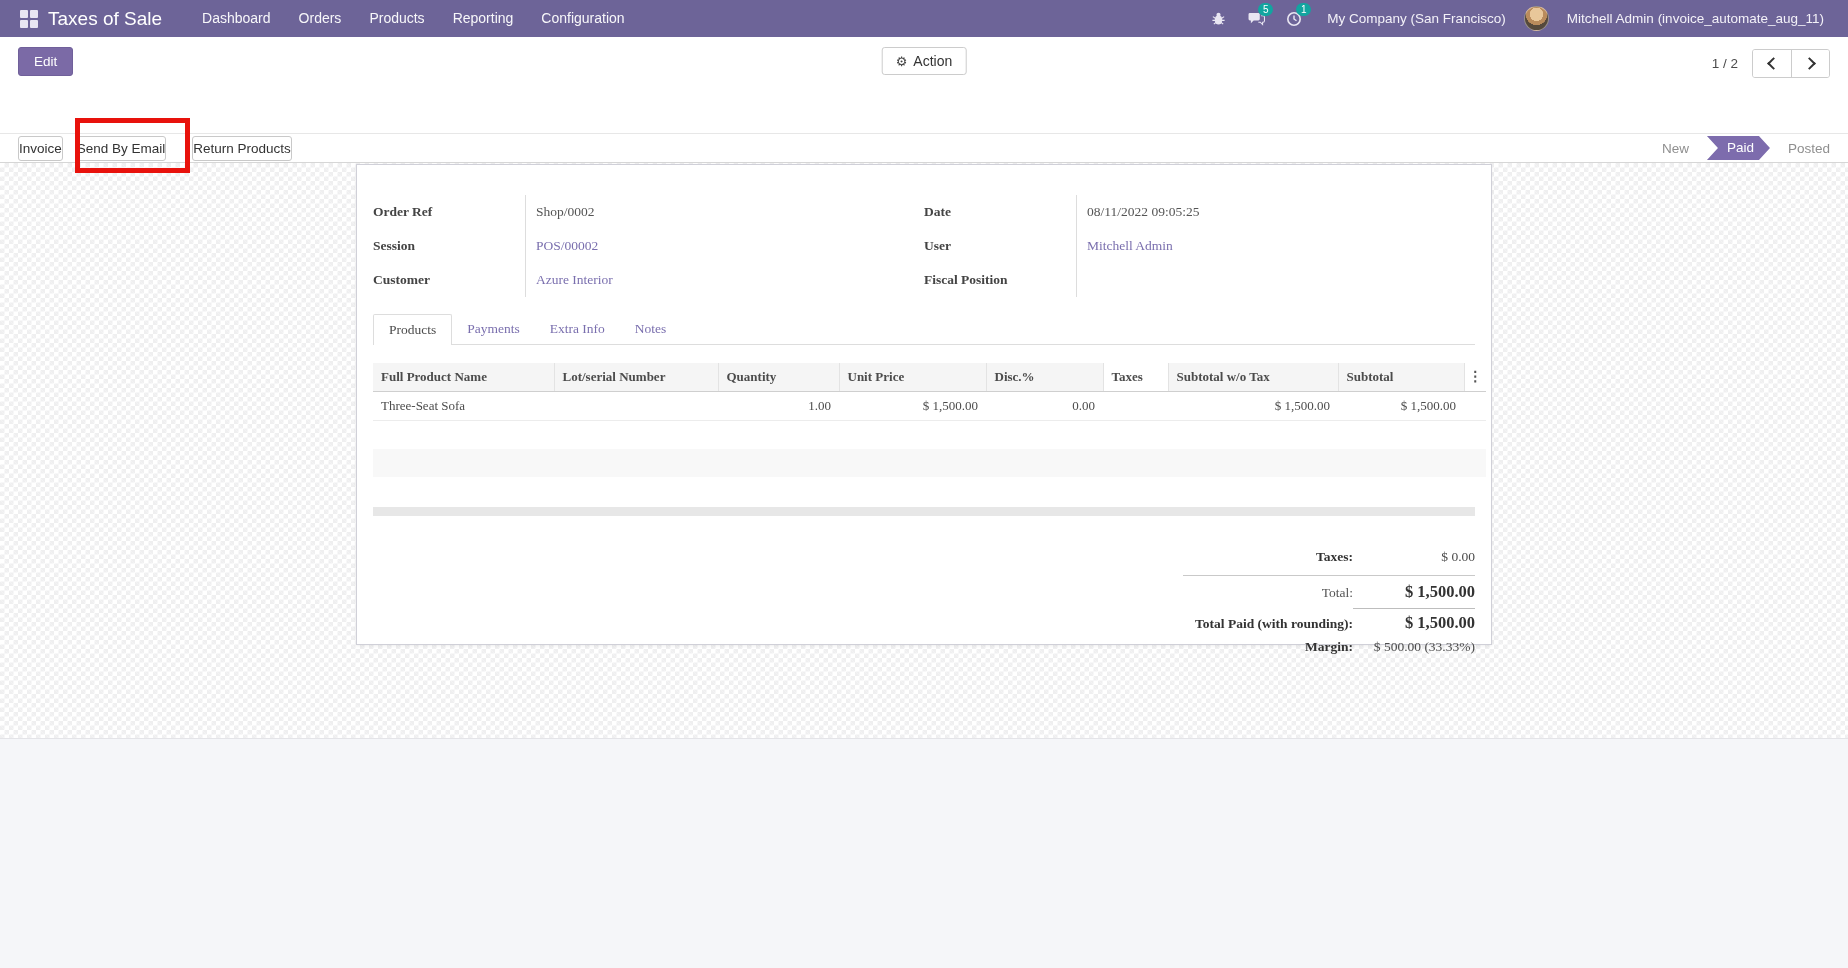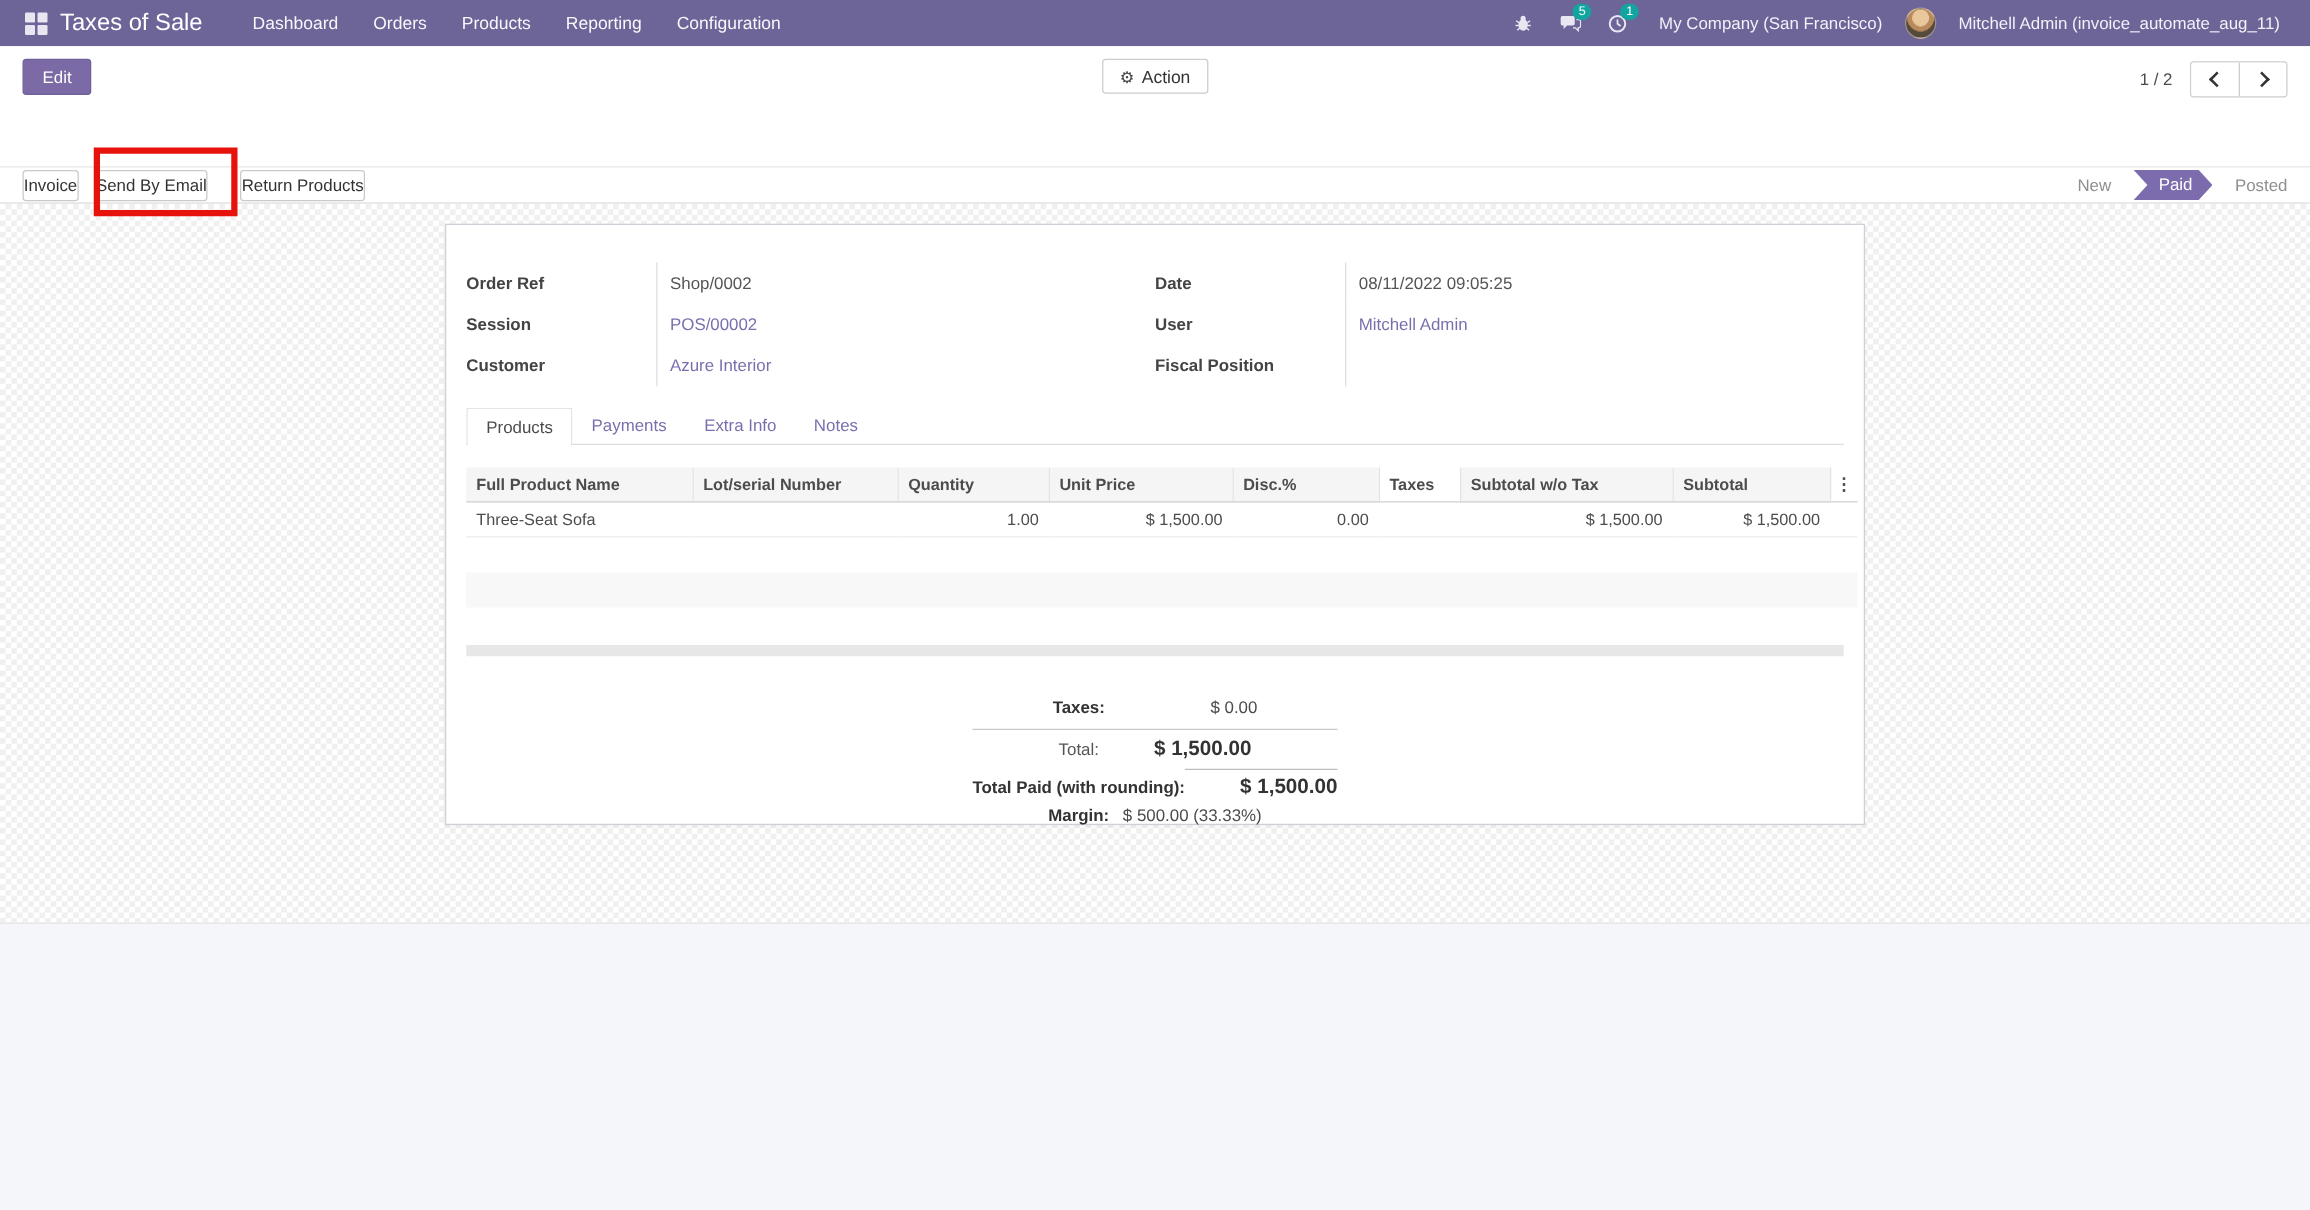--- a/index.html
+++ b/index.html
@@ -64,22 +64,22 @@
 
   
   .content { position:absolute; top:163px; left:0; right:0; height:575px; background-color:#fff;
     background-image:
       linear-gradient(45deg,#efeff0 25%,transparent 25%,transparent 75%,#efeff0 75%),
       linear-gradient(45deg,#efeff0 25%,transparent 25%,transparent 75%,#efeff0 75%);
     background-size:9px 9px; background-position:0 0,4.5px 4.5px; }
   .footer-area { position:absolute; top:738px; left:0; right:0; bottom:0; background:#f5f6f9;
     border-top:1px solid #e4e4e8; }
 
-  .sheet { width:1136px; height:481px; margin:16px auto 0; background:#fff;
-    border:1px solid #d0d0d8; box-shadow:0 1px 3px rgba(0,0,0,.07); padding:16px; }
+  .sheet { width:1136px; height:481px; margin:1px auto 0; background:#fff;
+    border:1px solid #d0d0d8; box-shadow:0 1px 3px rgba(0,0,0,.07); padding:16px;font-family:Liberation Serif, serif; }
 
   
   .field-groups { display:flex; margin-top:14px; }
   .field-col { width:50%; }
   .f-row { display:flex; }
   .f-label { width:152px; flex:none; font-weight:bold; font-size:13.5px; color:#444;
     padding:9px 10px 9px 0; }
   .f-value { flex:1; border-left:1px solid #ddd; padding:9px 0 9px 10px; font-size:13.5px;
     color:#555; min-height:33px; }
   .f-value .link { color:#7a6fae; cursor:pointer; }
@@ -104,21 +104,21 @@
   table.lines td.num { text-align:right; }
   tr.data-row { cursor:pointer; }
   tr.data-row td { border-bottom:1px solid #ececec; }
   tr.filler td { height:28px; }
   tr.filler.stripe td { background:#f8f8f8; }
   .dots-icon { color:#555; font-size:14px; line-height:1; }
 
   .h-scrollbar { height:9px; background:#e7e7e7; margin-top:2px; cursor:pointer; }
 
   
-  .totals { margin-top:30px; display:flex; flex-direction:column; align-items:center; }
+  .totals { margin-top:30px; display:flex; flex-direction:column; align-items:flex-end; }
   .t-row { display:flex; align-items:baseline; padding:3px 0; font-size:13.5px; }
   .t-label { font-weight:bold; color:#333; }
   .t-label.plain { font-weight:normal; color:#555; }
   .t-value { width:122px; text-align:right; color:#4c4c4c; }
   .t-value.big { font-size:16.5px; font-weight:bold; color:#333; }
   .t-value.topline { border-top:1px solid #bdbdbd; padding-top:4px; }
   .totals-sep { width:292px; border-top:1px solid #c9c9c9; margin:7px 0 3px; }
 
   
   .annotation-box { position:absolute; left:75px; top:118px; width:115px; height:55px;

